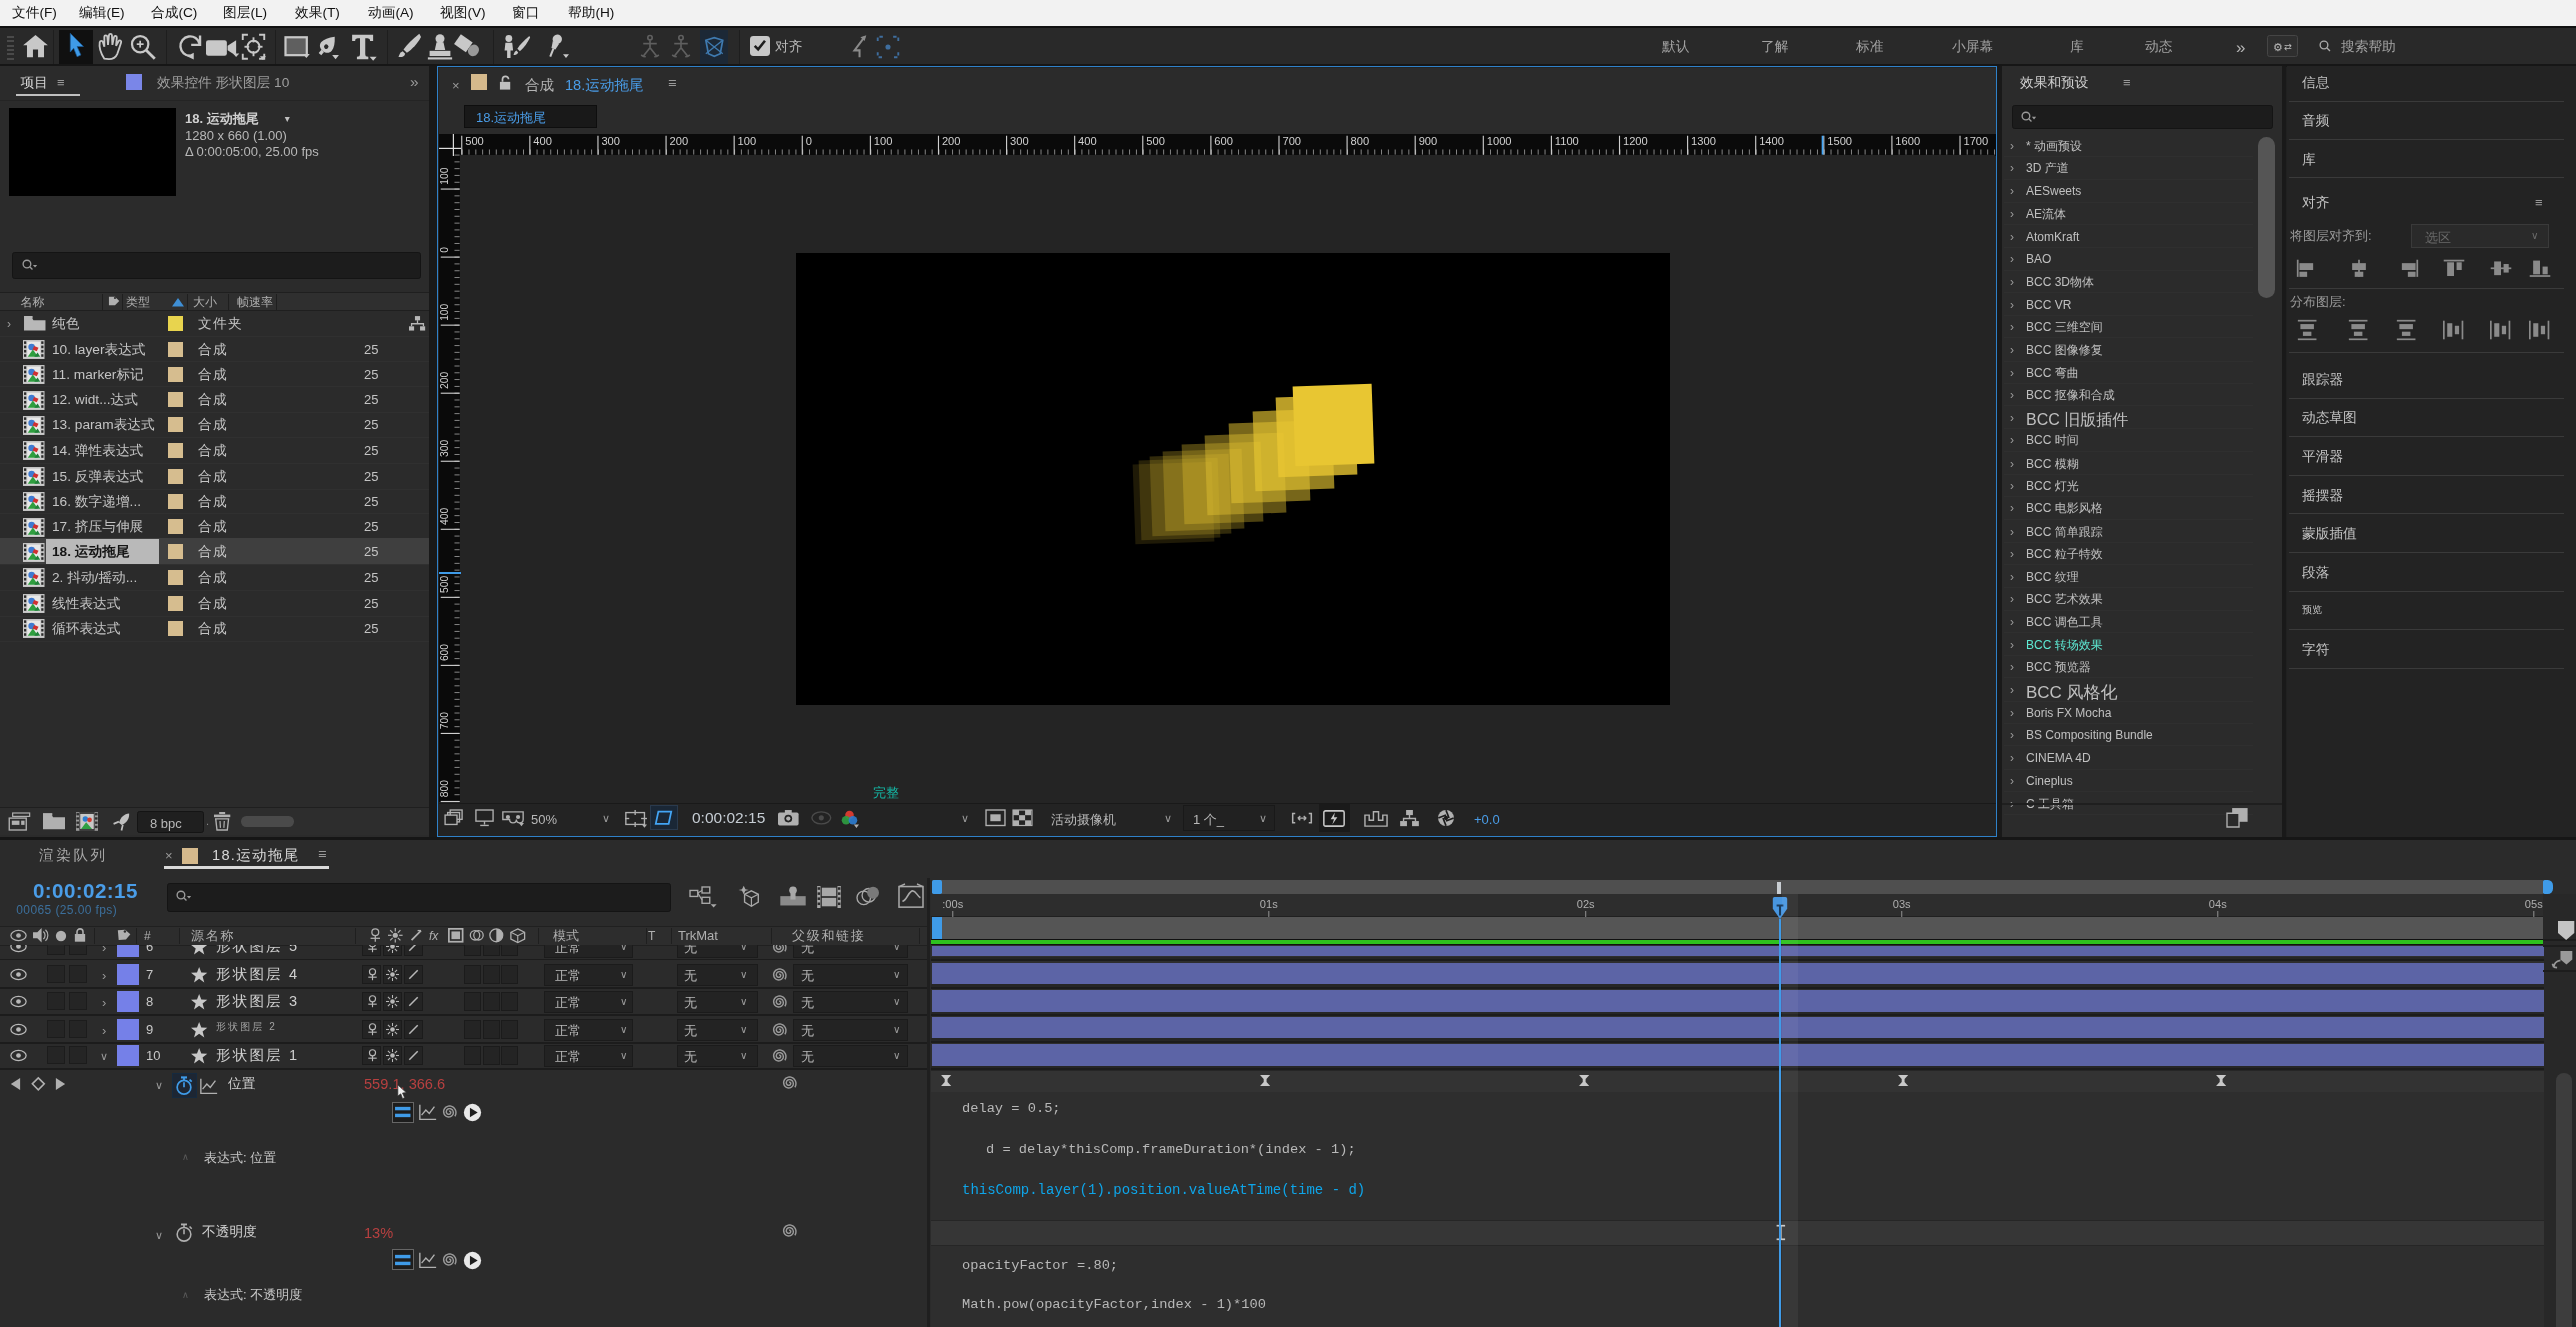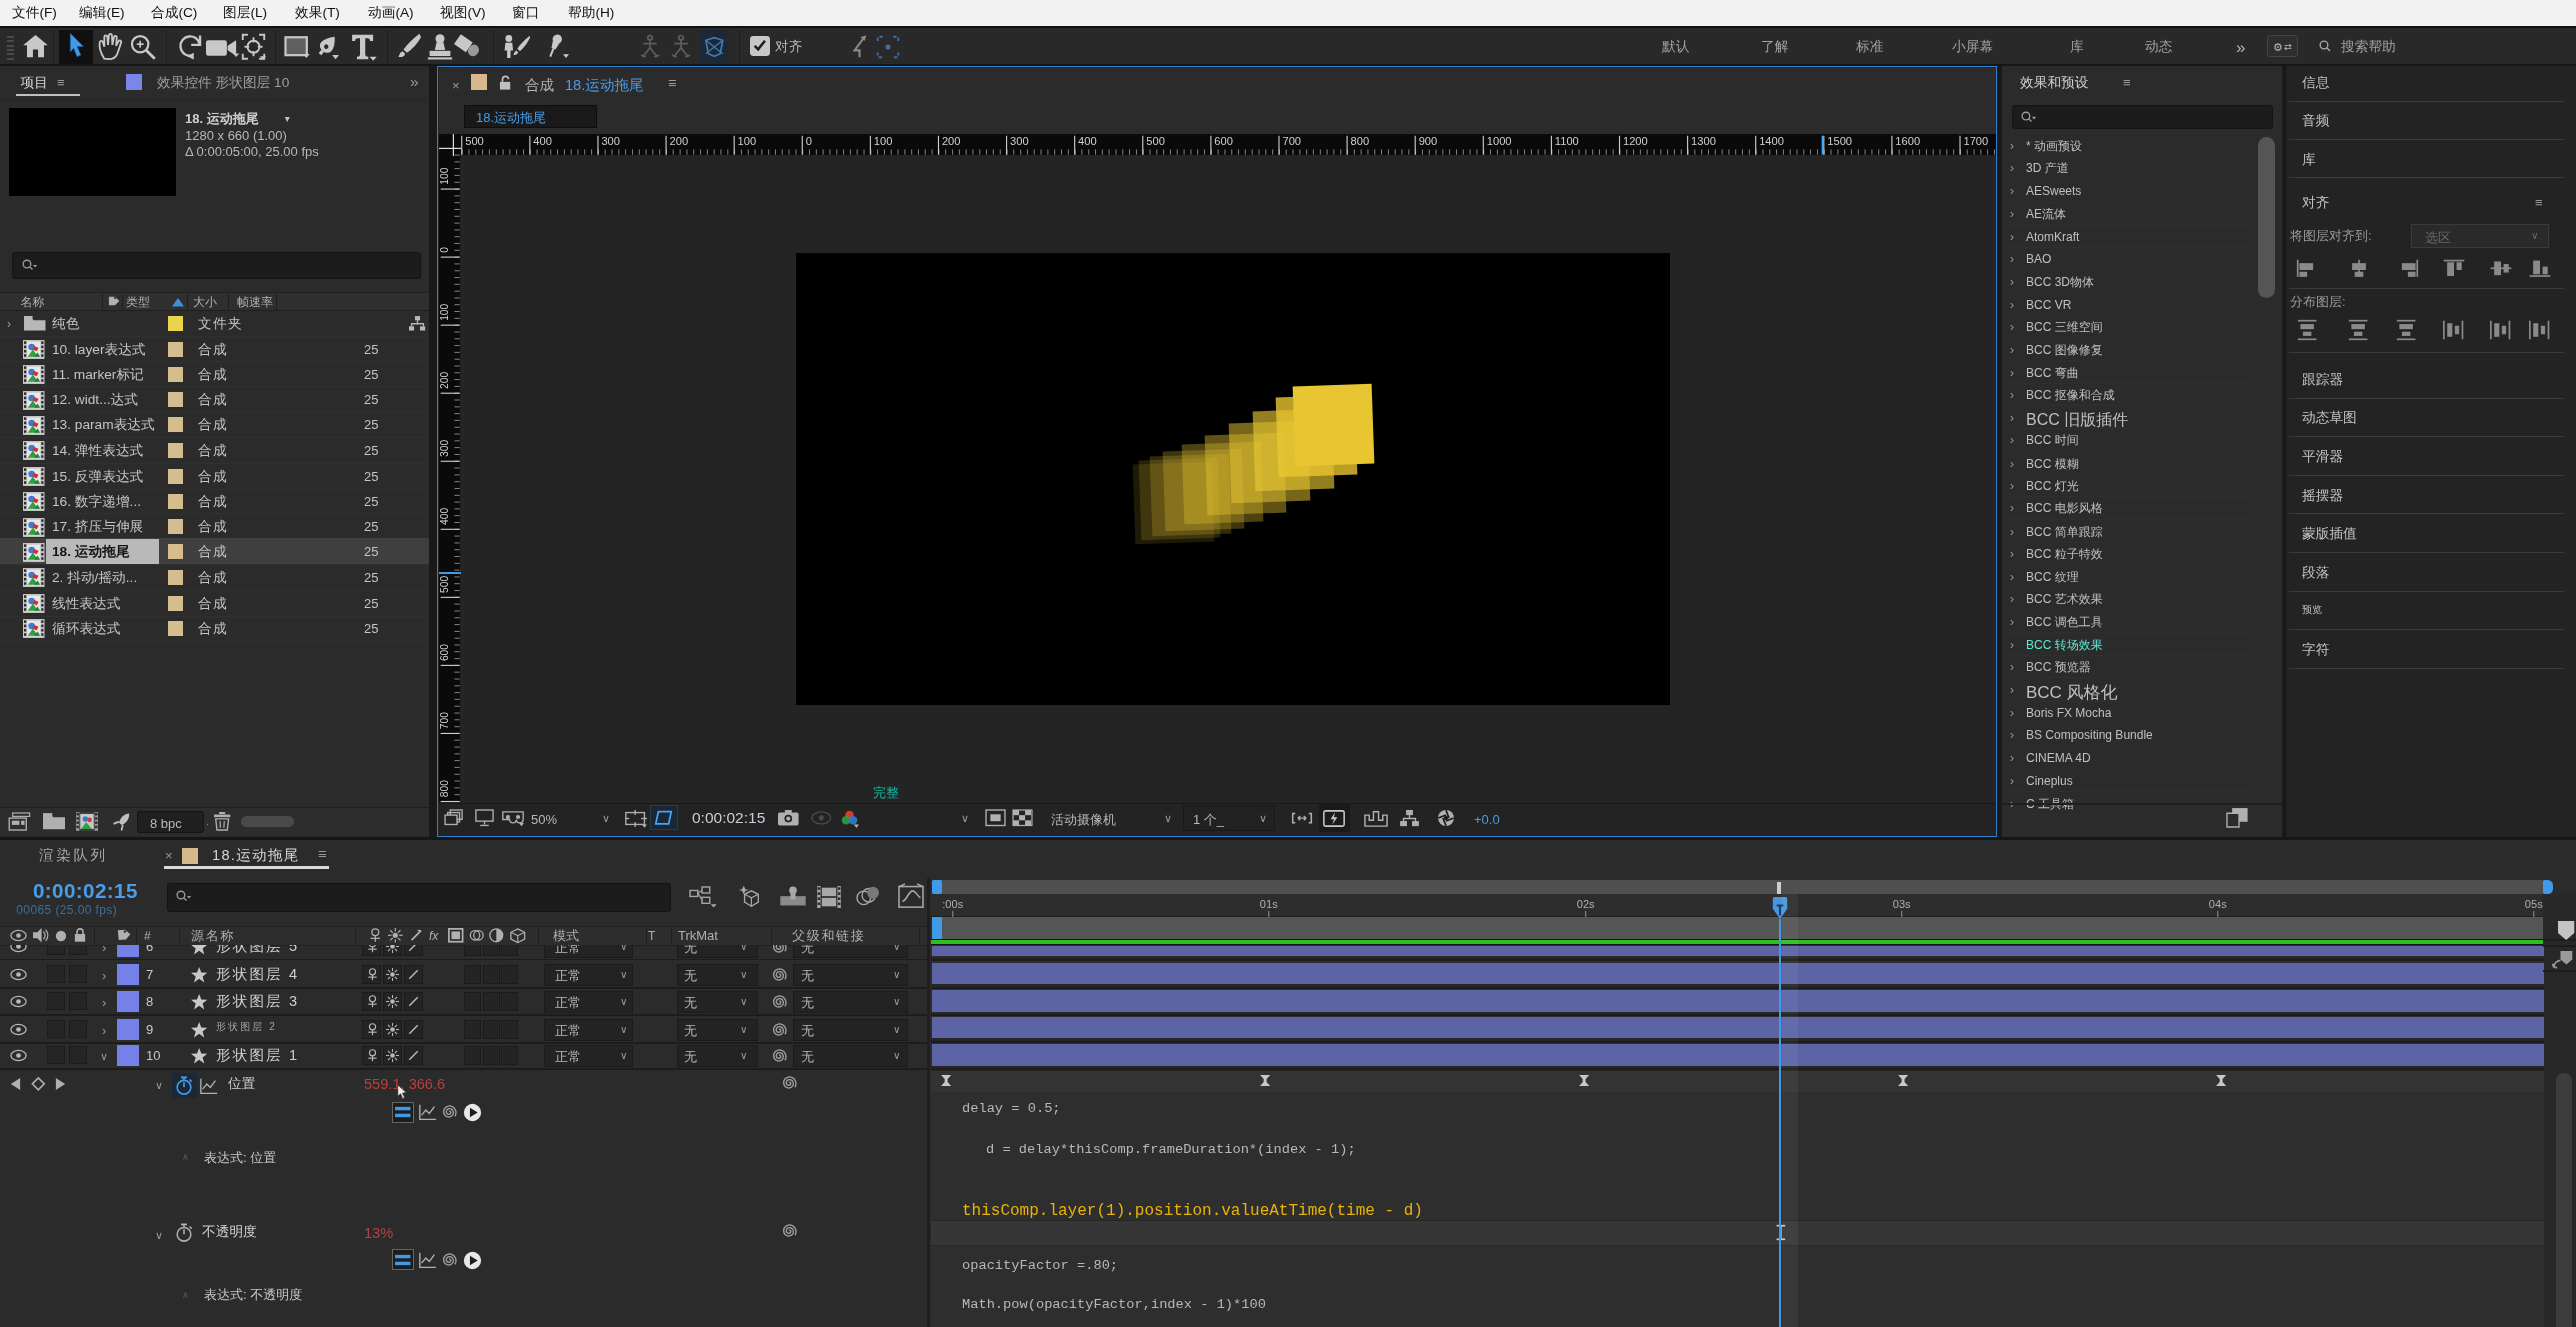--- a/index.html
+++ b/index.html
@@ -1814,21 +1814,21 @@
     </svg>
 <svg style="left:1898px;top:1075px" width="10.3" height="11" viewBox="0 0 12 13">
       <path d="M0 0 L12 0 L7.7 4.8 L7.7 8.2 L12 13 L0 13 L4.3 8.2 L4.3 4.8 Z" fill="#c8c8c8"></path>
     </svg>
 <svg style="left:2216px;top:1075px" width="10.3" height="11" viewBox="0 0 12 13">
       <path d="M0 0 L12 0 L7.7 4.8 L7.7 8.2 L12 13 L0 13 L4.3 8.2 L4.3 4.8 Z" fill="#c8c8c8"></path>
     </svg>
 <div class="" style="left:931px;top:1092px;width:1613px;height:235px;background:#2e2e2e"></div>
 <div class="t mono" style="left:962px;top:1102px;font-size:13.7px;color:#b8b8b8;">delay = 0.5;</div>
 <div class="t mono" style="left:962px;top:1143px;font-size:13.7px;color:#b8b8b8;margin-left:24px;">d = delay*thisComp.frameDuration*(index - 1);</div>
-<div class="t mono" style="left:962px;top:1183px;font-size:16px;color:#eab308;margin-top:20px;">thisComp.layer(1).position.valueAtTime(time - d)</div>
+<div class="t mono" style="left:962px;top:1183px;font-size:14px;color:#0ea5e9;">thisComp.layer(1).position.valueAtTime(time - d)</div>
 <div class="" style="left:931px;top:1220px;width:1613px;height:26px;background:#363636;border-top:0.9px solid #262626;border-bottom:0.9px solid #262626"></div>
 <div class="t mono" style="left:962px;top:1259px;font-size:13.7px;color:#b8b8b8;">opacityFactor =.80;</div>
 <div class="t mono" style="left:962px;top:1298px;font-size:13.7px;color:#b8b8b8;text-align:center;">Math.pow(opacityFactor,index - 1)*100</div>
 <svg style="left:1774px;top:1224px" width="13.7" height="17" viewBox="0 0 16 20">
       <g stroke="#c8c8c8" stroke-width="2">
         <line x1="3" y1="2" x2="13" y2="2"></line>
         <line x1="3" y1="18" x2="13" y2="18"></line>
         <line x1="8" y1="2" x2="8" y2="18"></line>
       </g>
     </svg>

